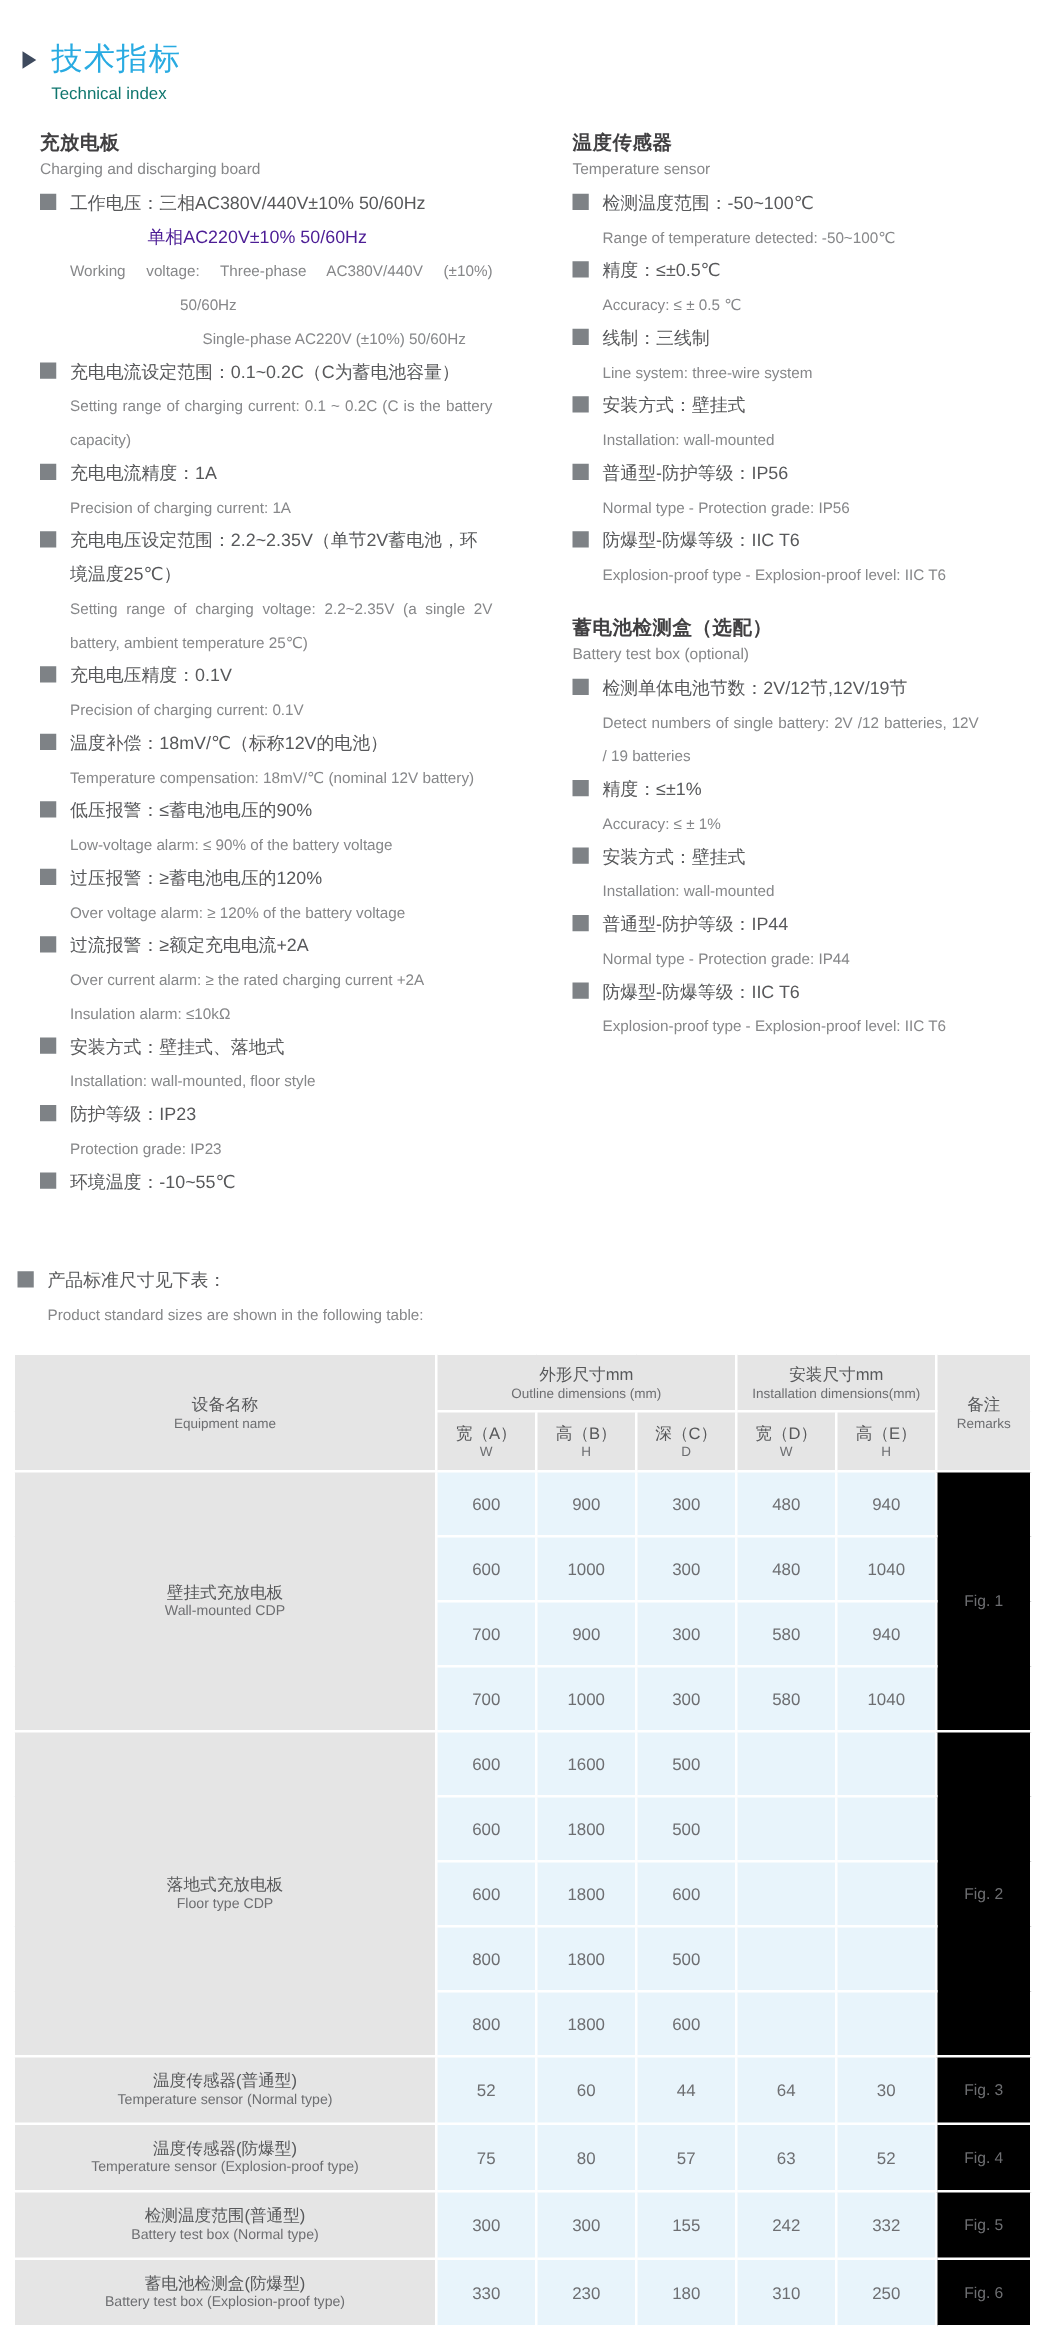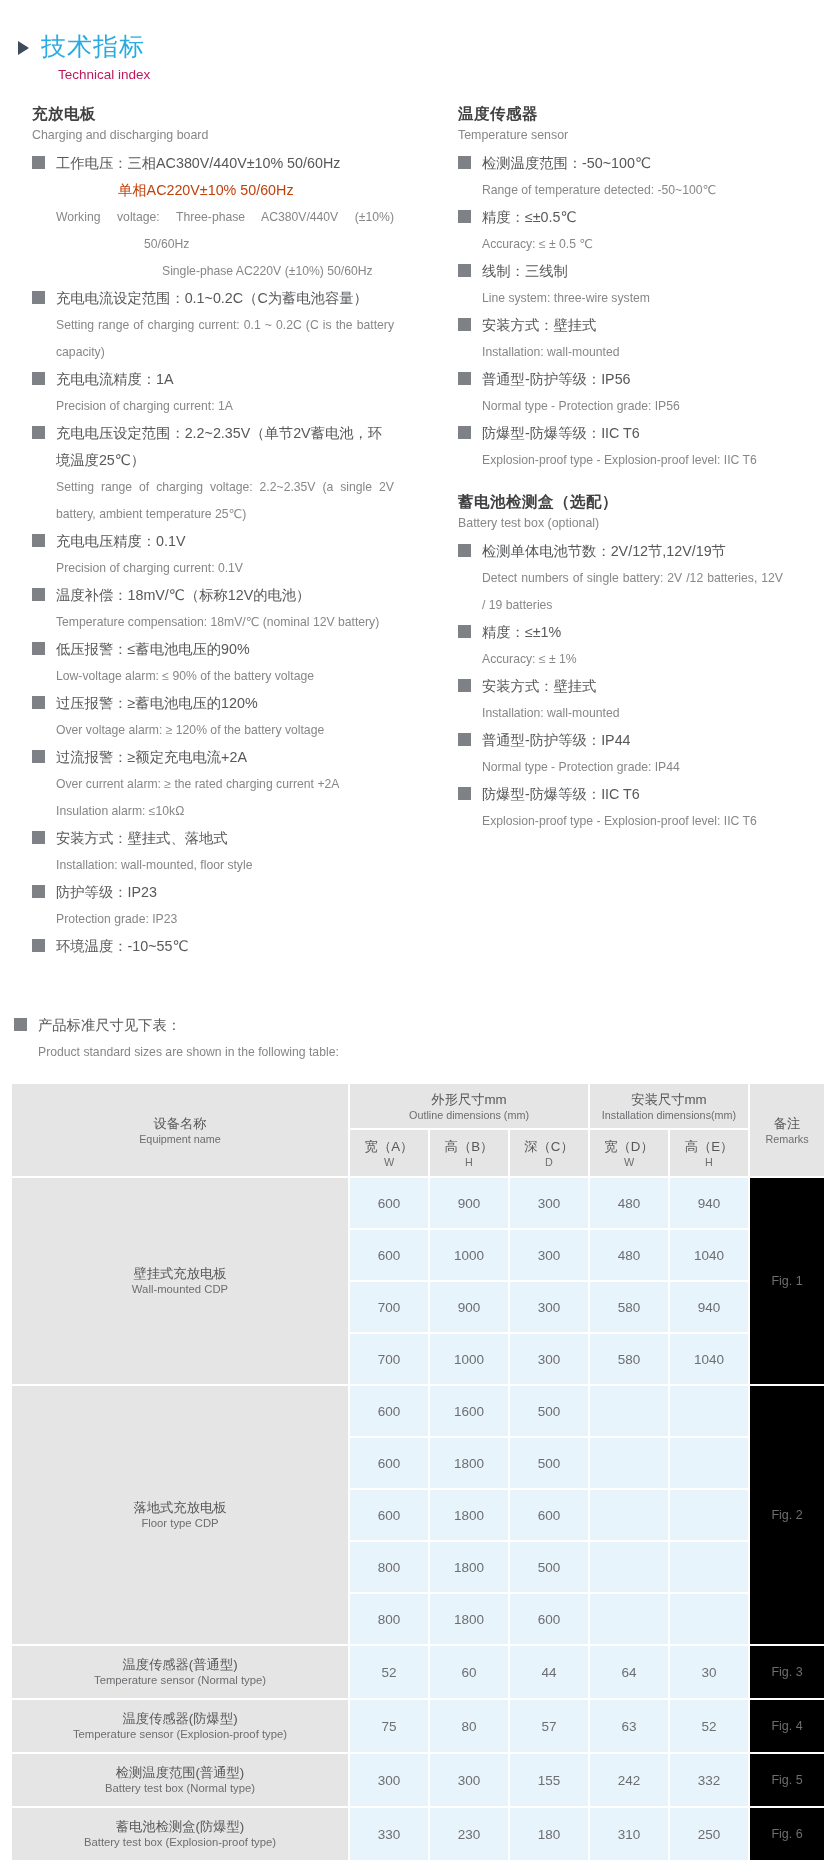--- a/index.html
+++ b/index.html
@@ -4,31 +4,31 @@
 <style>
   html,body{margin:0;padding:0;background:#ffffff;}
   body{width:830px;height:1872px;font-family:"Liberation Sans","DejaVu Sans",sans-serif;overflow:hidden;}
   .page{position:relative;width:830px;height:1424px;background:#fff;}
 
   
   .hdr{padding:30px 0 0 18px;}
   .hdr-row{display:flex;align-items:center;}
   .arrow{width:0;height:0;border-left:11px solid #3e4a5e;border-top:7px solid transparent;border-bottom:7px solid transparent;margin-top:2px;}
   .title-zh{font-size:25px;color:#29abe2;margin:0 0 0 12px;font-weight:400;letter-spacing:1px;}
-  .title-en{font-size:13.5px;color:#be185d;margin:4px 0 0 40px;}
+  .title-en{font-size:13.5px;color:#0f766e;margin:4px 0 0 23px;}
 
   
   .cols{display:flex;margin:22px 0 0 32px;}
   .col-l{width:362px;}
   .col-r{width:325px;margin-left:64px;}
   h2.sec-zh{font-size:15.5px;color:#414042;margin:0;font-weight:bold;letter-spacing:.5px;}
   .sec-en{font-size:12.4px;color:#868789;margin:3px 0 8px 0;}
   .ln{line-height:27px;}
   .ln.b{font-size:14.3px;color:#57585a;padding-left:24px;text-indent:-24px;text-align:left;}
-  .ln.bc{font-size:14.3px;color:#c2410c;padding-left:86px;}
+  .ln.bc{font-size:14.3px;color:#4c1d95;padding-left:86px;}
   .sq{display:inline-block;width:13px;height:13px;background:#7e8286;margin-right:11px;vertical-align:-1px;text-indent:0;}
   .ln.e,.ln.ej,.ln.e1,.ln.e2{font-size:12.2px;color:#868789;}
   .ln.e{padding-left:24px;text-align:justify;}
   .ln.ej{padding-left:24px;text-align:justify;text-align-last:justify;}
   .ln.e1{padding-left:130px;}
   .ln.e2{padding-left:112px;}
   .sec-gap{height:18px;}
 
   
   .note{margin:52px 0 0 14px;}

